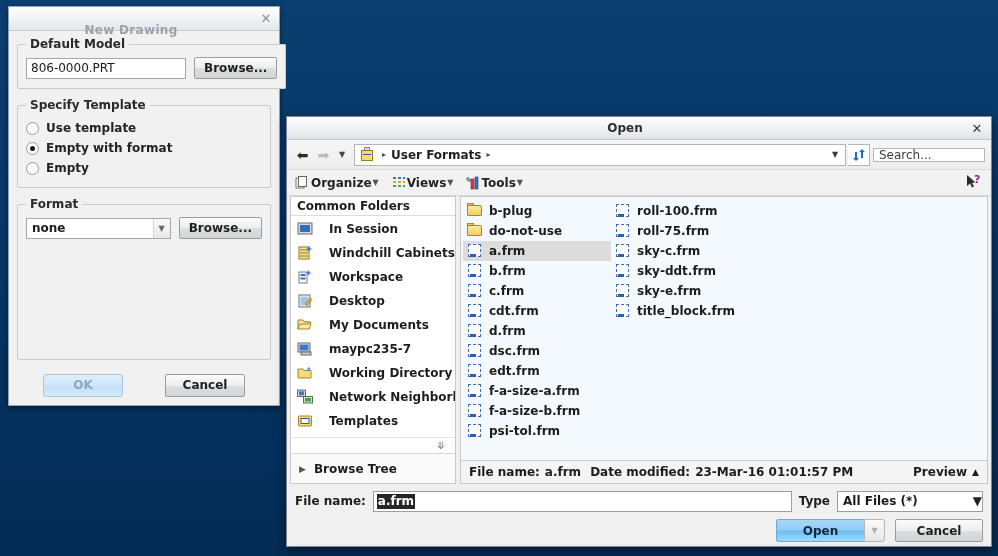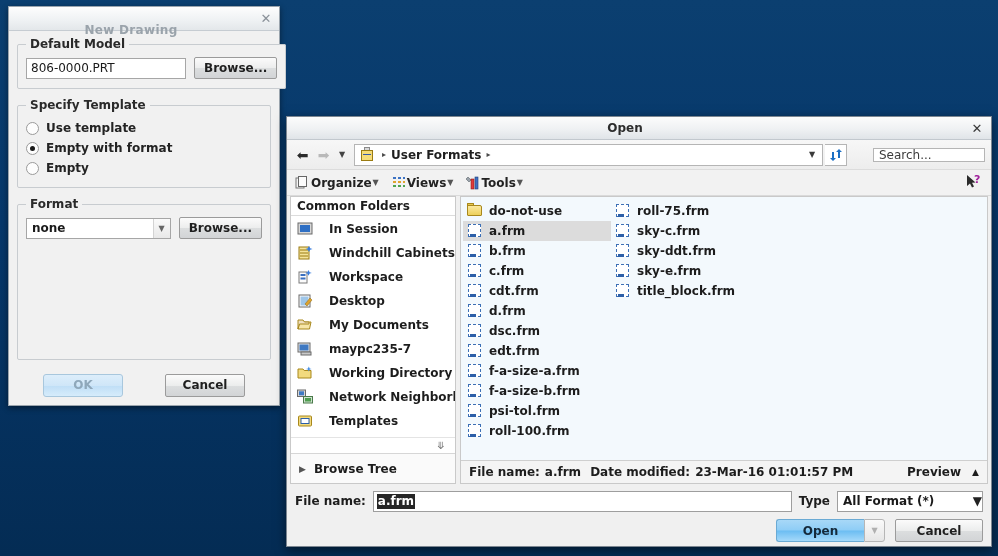--- a/index.html
+++ b/index.html
@@ -152,21 +152,21 @@
   .crumb-sep { font-size: 8px; color: #4a4a4a; padding: 0 5px; }
   .crumb-text { font-size: 12px; font-weight: bold; color: #1f1f1f; }
   .crumb-spacer { flex: 1; }
   .crumb-drop { width: 16px; text-align: center; font-size: 8px; color: #3a3a3a; cursor: pointer; }
   .refresh-btn {
     width: 22px; height: 22px; border: 1px solid #b5b5b5; border-left: none;
     background: #fff; display: flex; align-items: center; justify-content: center;
     cursor: pointer;
   }
   .search-box {
-    width: 112px; height: 14px; margin-left: 24px;
+    width: 112px; height: 14px; margin-left: 1px;
     border: 1px solid #b5b5b5; background: #fff;
     display: flex; align-items: center; padding: 0 5px;
     font-size: 12px; color: #3b3b3b; text-align: right;
   }
 
   .od-toolbar {
     flex: 0 0 26px; display: flex; align-items: center; gap: 12px; padding: 0 8px;
     background: #f2f2f2; border-bottom: 1px solid #dadada; position: relative;
   }
   .tb-item { display: flex; align-items: center; cursor: pointer; }
@@ -214,21 +214,21 @@
   }
   .fl-item.sel { background: #dcdcdc; }
   .fl-name { font-size: 12px; font-weight: bold; color: #1c1c1c; white-space: nowrap; }
 
   .statusbar {
     flex: 0 0 23px; display: flex; align-items: center;
     border-top: 1px solid #cfcfcf; background: #f4f4f4; padding: 0 8px;
     font-size: 12px; font-weight: bold; color: #1d1d1d;
   }
   .sb-spacer { flex: 1; }
-  .preview-toggle { display: flex; align-items: center; gap: 11px; cursor: pointer; justify-content: center; }
+  .preview-toggle { display: flex; align-items: center; gap: 5px; cursor: pointer; justify-content: center; }
 
   .od-footer { flex: 0 0 62px; padding: 5px 8px 0 8px; background: #f0f0f0; }
   .ft-row1 { display: flex; align-items: center; gap: 7px; height: 24px; }
   .ft-label { font-size: 12px; font-weight: bold; color: #1d1d1d; }
   .fname-input {
     flex: 1; height: 21px; border: 1px solid #9e9e9e; background: #fff;
     display: flex; align-items: center; padding: 0 3px;
   }
   .fname-sel {
     background: #262626; color: #fff; font-size: 12px; font-weight: bold;
@@ -544,20 +544,27 @@
       </div>
     </div>
 
     <div class="filepane">
       <div class="filelist" id="filelist">
           <div class="fl-item">
             <span class="ico folder-ico">
               <span class="f-tab"></span>
               <span class="f-back"></span>
             </span>
+            <span class="fl-name">b-plug</span>
+          </div>
+          <div class="fl-item">
+            <span class="ico folder-ico">
+              <span class="f-tab"></span>
+              <span class="f-back"></span>
+            </span>
             <span class="fl-name">do-not-use</span>
           </div>
           <div class="fl-item sel">
             <span class="ico frm-ico">
               <span class="s-box"></span>
               <span class="s-mark"></span>
             </span>
             <span class="fl-name">a.frm</span>
           </div>
           <div class="fl-item">
@@ -682,21 +689,21 @@
   </div>
 
   <div class="od-footer">
     <div class="ft-row1">
       <span class="ft-label">File name:</span>
       <div class="fname-input">
         <span class="fname-sel">a.frm</span>
       </div>
       <span class="ft-label">Type</span>
       <div class="type-combo">
-        <span class="val">All Format (*)</span>
+        <span class="val">All Files (*)</span>
         <span class="arrow">▼</span>
       </div>
     </div>
     <div class="ft-row2">
       <div class="open-split">
         <button class="btn-open">Open</button>
         <span class="btn-open-drop">▼</span>
       </div>
       <button class="btn btn-cancel2">Cancel</button>
     </div>

